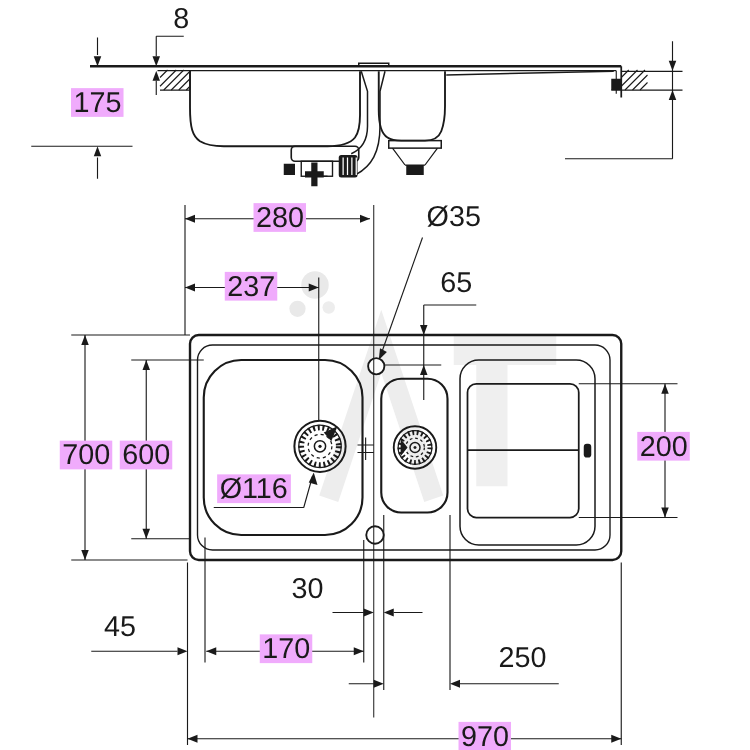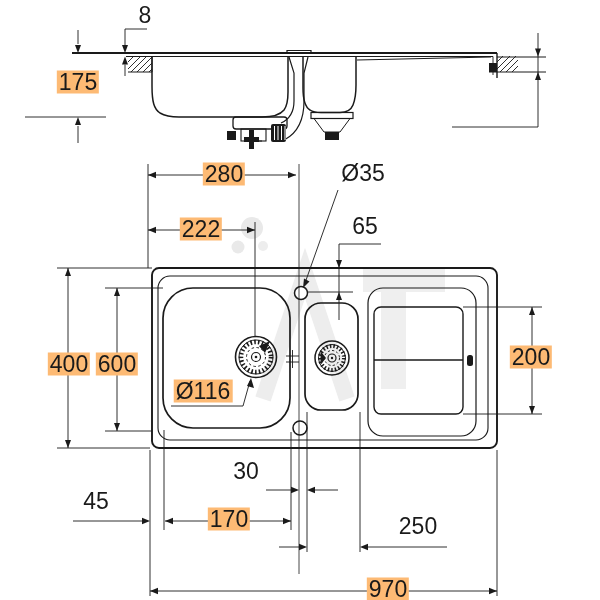--- a/index.html
+++ b/index.html
@@ -1,20 +1,20 @@
 <!DOCTYPE html>
 <html><head>
 <meta charset="utf-8">
 <style>
   html,body{margin:0;padding:0;background:#ffffff;}
   .stage{position:relative;width:600px;height:600px;background:#ffffff;overflow:hidden;
          font-family:"Liberation Sans",sans-serif;}
   .stage svg{position:absolute;left:0;top:0;}
   .lbl{position:absolute;transform:translate(-50%,-50%);font-size:23px;line-height:1;
-       color:#1a1a1a;background:#fdba74;padding:0 2px;white-space:nowrap;}
+       color:#1a1a1a;background:#f0abfc;padding:0 2px;white-space:nowrap;}
   .lbl.nobg{background:transparent;}
 </style>
 </head>
 <body>
 
 <div class="stage">
 
 <svg width="600" height="600" viewBox="0 0 600 600">
 
   <g>
@@ -186,23 +186,23 @@
     <polygon points="150,591 158,587.8 158,594.2" fill="#1a1a1a" stroke="none"></polygon>
     <polygon points="497,591 489,587.8 489,594.2" fill="#1a1a1a" stroke="none"></polygon>
   </g>
 </svg>
 
   <div class="lbl nobg" style="left:145px;top:15px">8</div>
   <div class="lbl" style="left:78px;top:82px">175</div>
 
   <div class="lbl" style="left:224px;top:174px">280</div>
   <div class="lbl nobg" style="left:363px;top:173px">Ø35</div>
-  <div class="lbl" style="left:201px;top:229px">222</div>
+  <div class="lbl" style="left:201px;top:229px">237</div>
   <div class="lbl nobg" style="left:365px;top:226px">65</div>
-  <div class="lbl" style="left:69px;top:364px">400</div>
+  <div class="lbl" style="left:69px;top:364px">700</div>
   <div class="lbl" style="left:117px;top:364px">600</div>
   <div class="lbl" style="left:203px;top:391px">Ø116</div>
   <div class="lbl" style="left:531px;top:357px">200</div>
   <div class="lbl nobg" style="left:246px;top:471px">30</div>
   <div class="lbl nobg" style="left:96px;top:501px">45</div>
   <div class="lbl" style="left:229px;top:519px">170</div>
   <div class="lbl nobg" style="left:418px;top:526px">250</div>
   <div class="lbl" style="left:388px;top:589px">970</div>
 
 </div>

